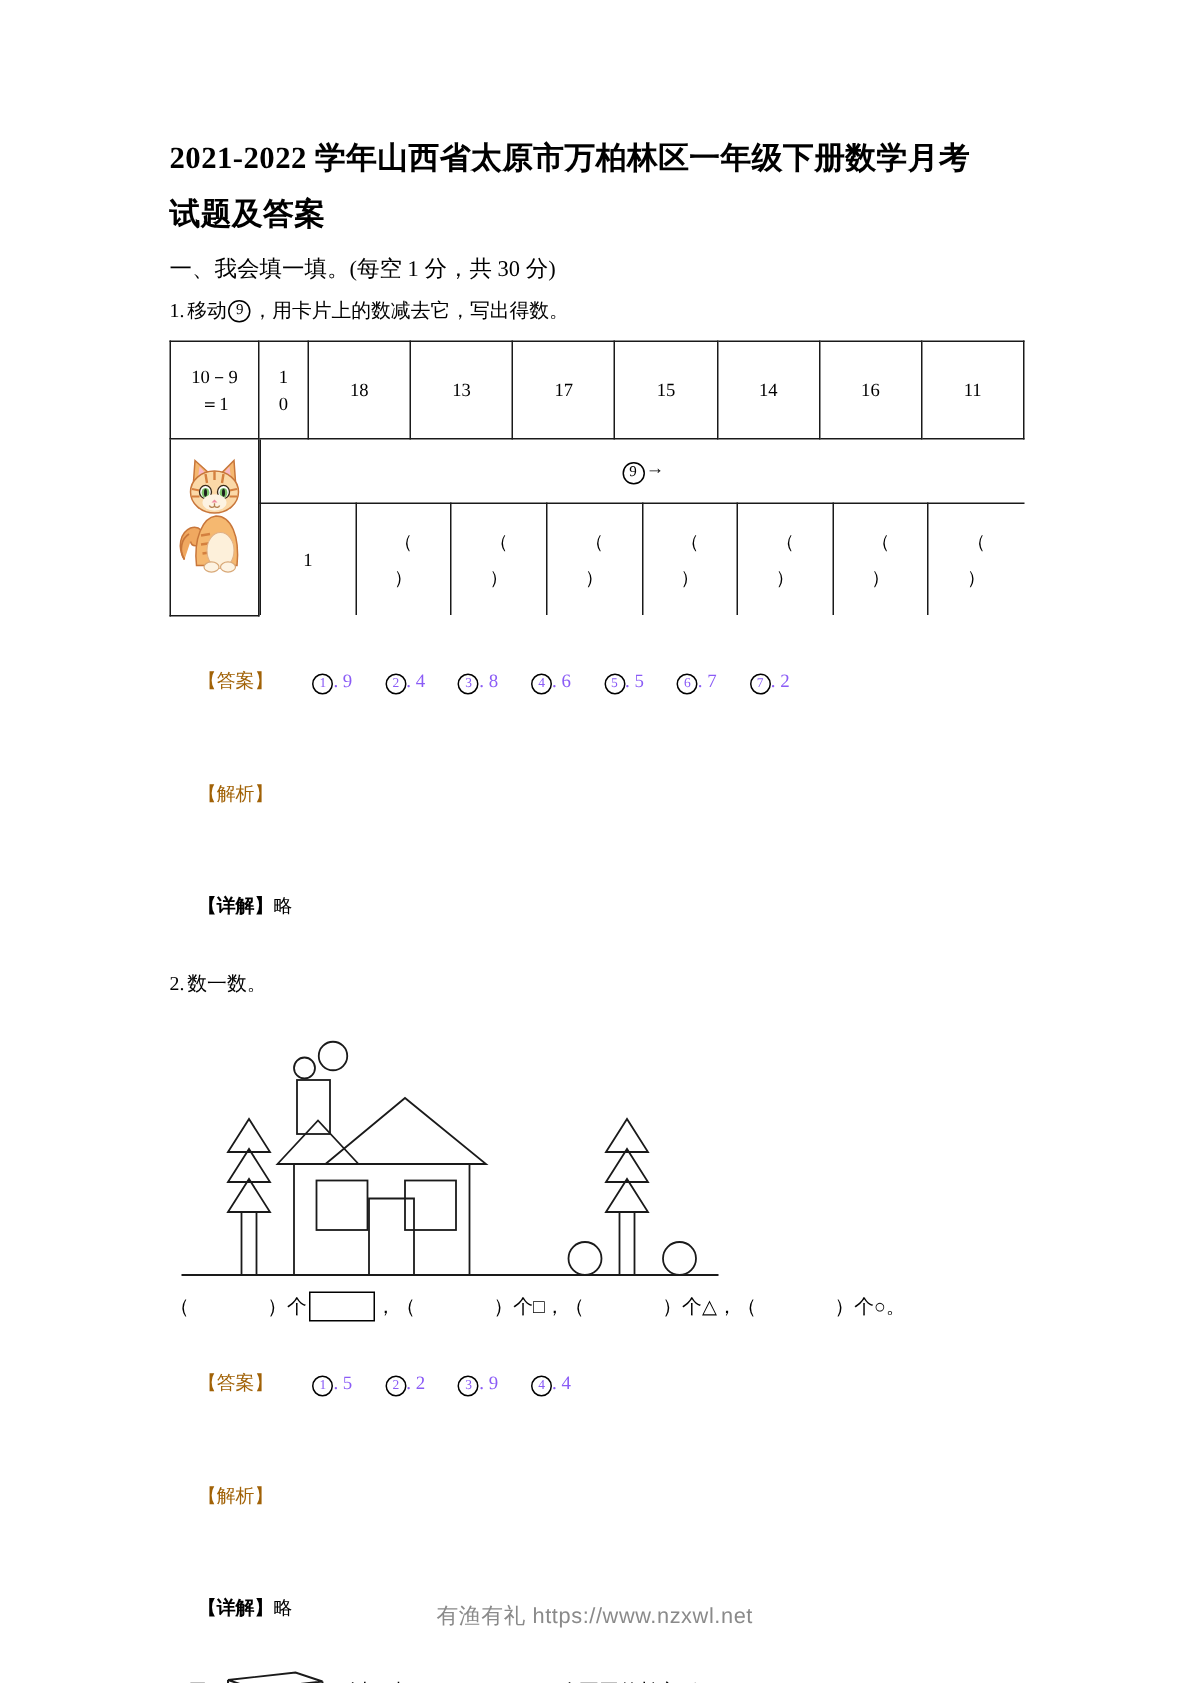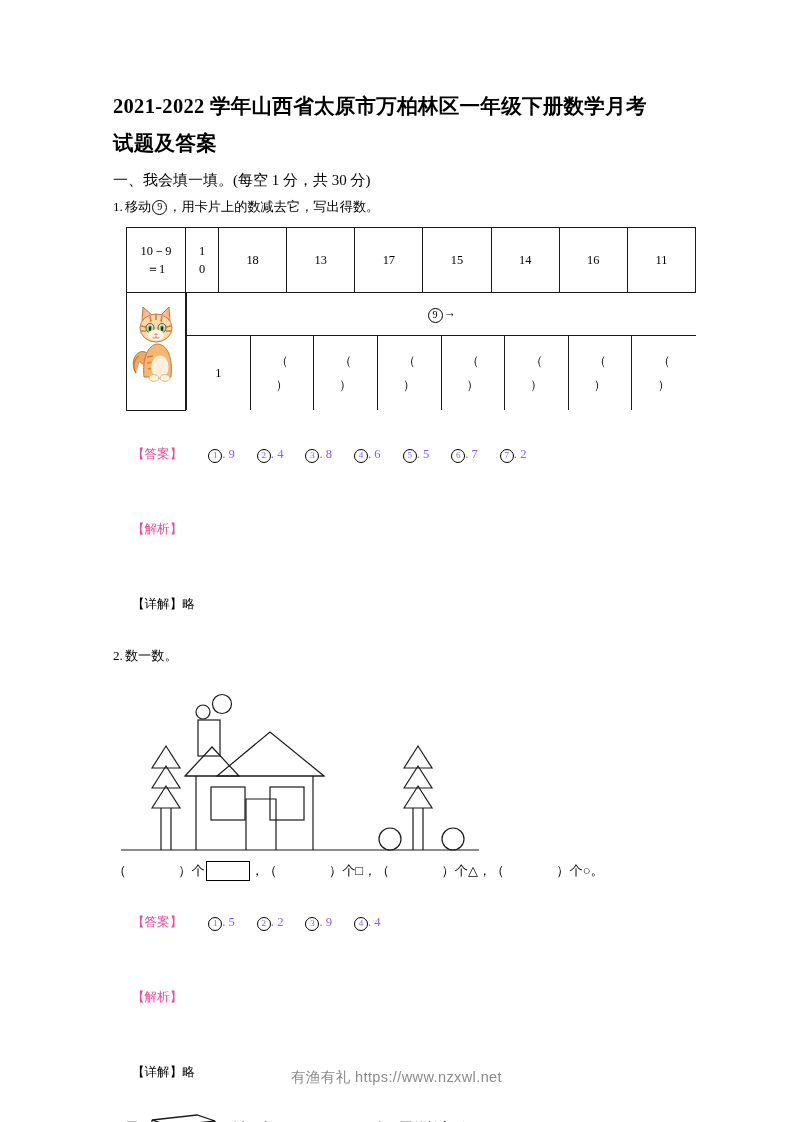--- a/index.html
+++ b/index.html
@@ -68,22 +68,22 @@
     margin: 0 1px;
   }
 
   
   .ans-line {
     font-size: 12.6px;
     line-height: 25px;
     margin: 0;
     white-space: pre;
   }
-  .tag-blue { color: #ec4899; }
-  .tag-black { color: #000000; font-weight: normal; }
+  .tag-blue { color: #a16207; }
+  .tag-black { color: #000000; font-weight: bold; }
   .ans-items {
     color: #8b5cf6;
     font-size: 12.6px;
   }
   .ans-items .ai {
     display: inline-block;
     margin-right: 22px;
   }
   .ans-items .ai.first { margin-left: 26px; }
   .circnum {
@@ -95,21 +95,21 @@
     line-height: 11px;
     text-align: center;
     font-size: 9px;
     vertical-align: 0px;
   }
 
   
   table.qtable {
     border-collapse: collapse;
     width: 570px;
-    margin: 8px 0 6px 13px;
+    margin: 8px 0 6px 0;
     table-layout: fixed;
   }
   table.qtable td {
     border: 1px solid #1a1a1a;
     text-align: center;
     vertical-align: middle;
     font-size: 12.4px;
     padding: 0;
   }
   td.c-eq { width: 58px; height: 64px; line-height: 18px; }

